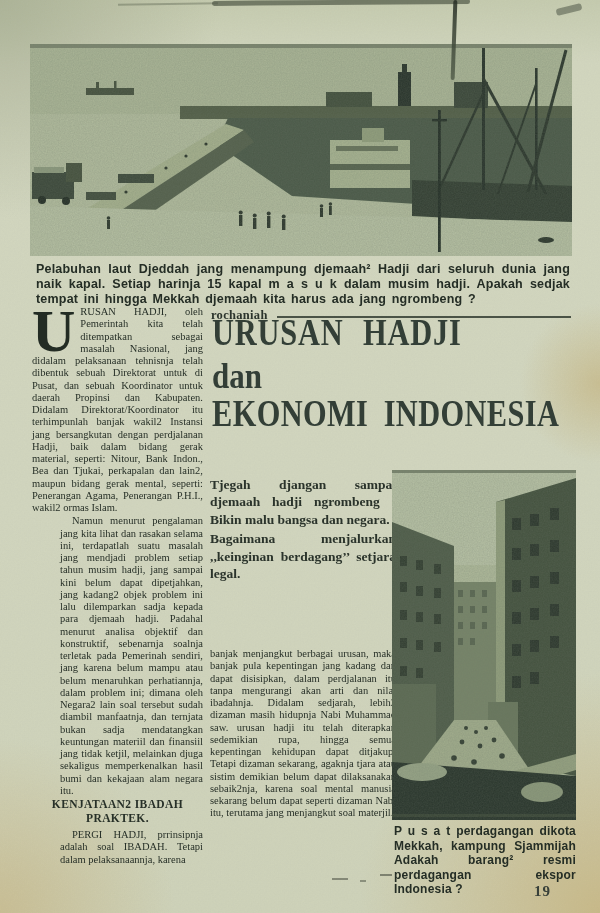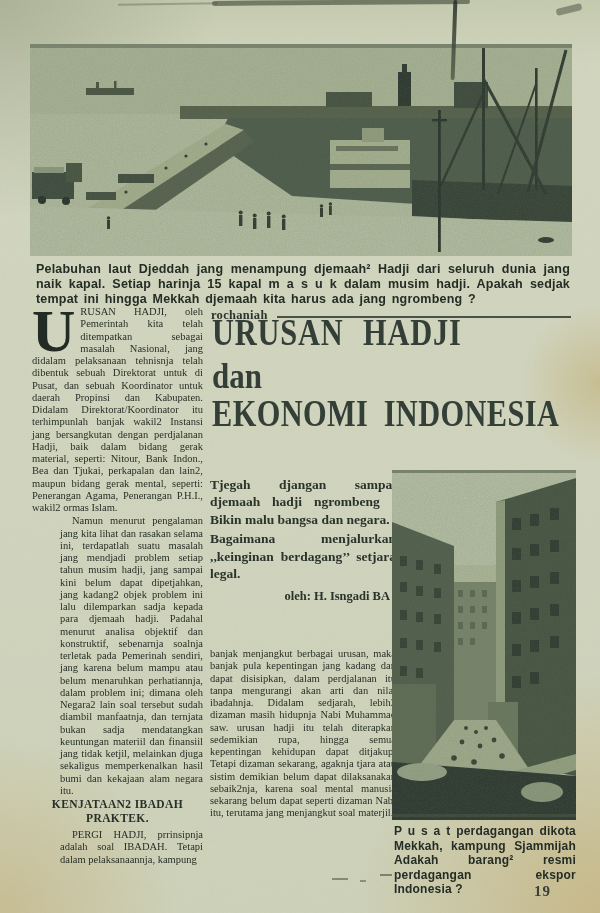--- a/index.html
+++ b/index.html
@@ -175,27 +175,26 @@
   <div class="title">
     <div class="title-line title-l1">URUSAN HADJI</div>
     <div class="title-line title-l2">dan</div>
     <div class="title-line title-l3">EKONOMI INDONESIA</div>
   </div>
 
   <div class="col col-left">
     <p><span class="dropcap">U</span><span>RUSAN HADJI, oleh Pemerintah kita telah ditempatkan sebagai masalah Nasional, jang didalam pelaksanaan tehnisnja telah dibentuk sebuah Direktorat untuk di Pusat, dan sebuah Koordinator untuk daerah Propinsi dan Kabupaten. Didalam Direktorat/Koordinator itu terhimpunlah banjak wakil2 Instansi jang bersangkutan dengan perdjalanan Hadji, baik dalam bidang gerak material, seperti: Nitour, Bank Indon., Bea dan Tjukai, perkapalan dan lain2, maupun bidang gerak mental, seperti: Penerangan Agama, Penerangan P.H.I., wakil2 ormas Islam.</span></p>
     <p class="indent">Namun menurut pengalaman jang kita lihat dan rasakan selama ini, terdapatlah suatu masalah jang mendjadi problem setiap tahun musim hadji, jang sampai kini belum dapat dipetjahkan, jang kadang2 objek problem ini lalu dilemparkan sadja kepada para djemaah hadji. Padahal menurut analisa objektif dan konstruktif, sebenarnja soalnja terletak pada Pemerinah sendiri, jang karena belum mampu atau belum menaruhkan perhatiannja, dalam problem ini; dimana oleh Negara2 lain soal tersebut sudah diambil manfaatnja, dan ternjata bukan sadja mendatangkan keuntungan materiil dan finansiil jang tidak ketjil, melainkan djuga sekaligus memperkenalkan hasil bumi dan kekajaan alam negara itu.</p>
     <p class="subhead">KENJATAAN2 IBADAH PRAKTEK.</p>
-    <p class="indent">PERGI HADJI, prrinsipnja adalah soal IBADAH. Tetapi dalam pelaksanaannja, kampung</p>
+    <p class="indent">PERGI HADJI, prrinsipnja adalah soal IBADAH. Tetapi dalam pelaksanaannja, karena</p>
   </div>
 
   <div class="lead">
     <p>Tjegah djangan sampai djemaah hadji ngrombeng ! Bikin malu bangsa dan negara.</p>
     <p>Bagaimana menjalurkan ,,keinginan berdagang’’ setjara legal.</p>
-    <div class="byline">oleh: H. Isngadi BA</div>
   </div>
 
   <div class="col col-mid">
     <p>banjak menjangkut berbagai urusan, maka banjak pula kepentingan jang kadang dan dapat disisipkan, dalam perdjalanan itu tanpa mengurangi akan arti dan nilai ibadahnja. Didalam sedjarah, lebih2 dizaman masih hidupnja Nabi Muhammad saw. urusan hadji itu telah diterapkan sedemikian rupa, hingga semua kepentingan kehidupan dapat ditjakup. Tetapi dizaman sekarang, agaknja tjara atau sistim demikian belum dapat dilaksanakan sebaik2nja, karena soal mental manusia sekarang belum dapat seperti dizaman Nabi itu, terutama jang menjangkut soal materjil.</p>
   </div>
 
   <div class="photo photo-street">
     <svg viewBox="0 0 184 350" preserveAspectRatio="none" aria-hidden="true">
       <defs>
         <filter id="sgrain" x="0" y="0" width="100%" height="100%">

